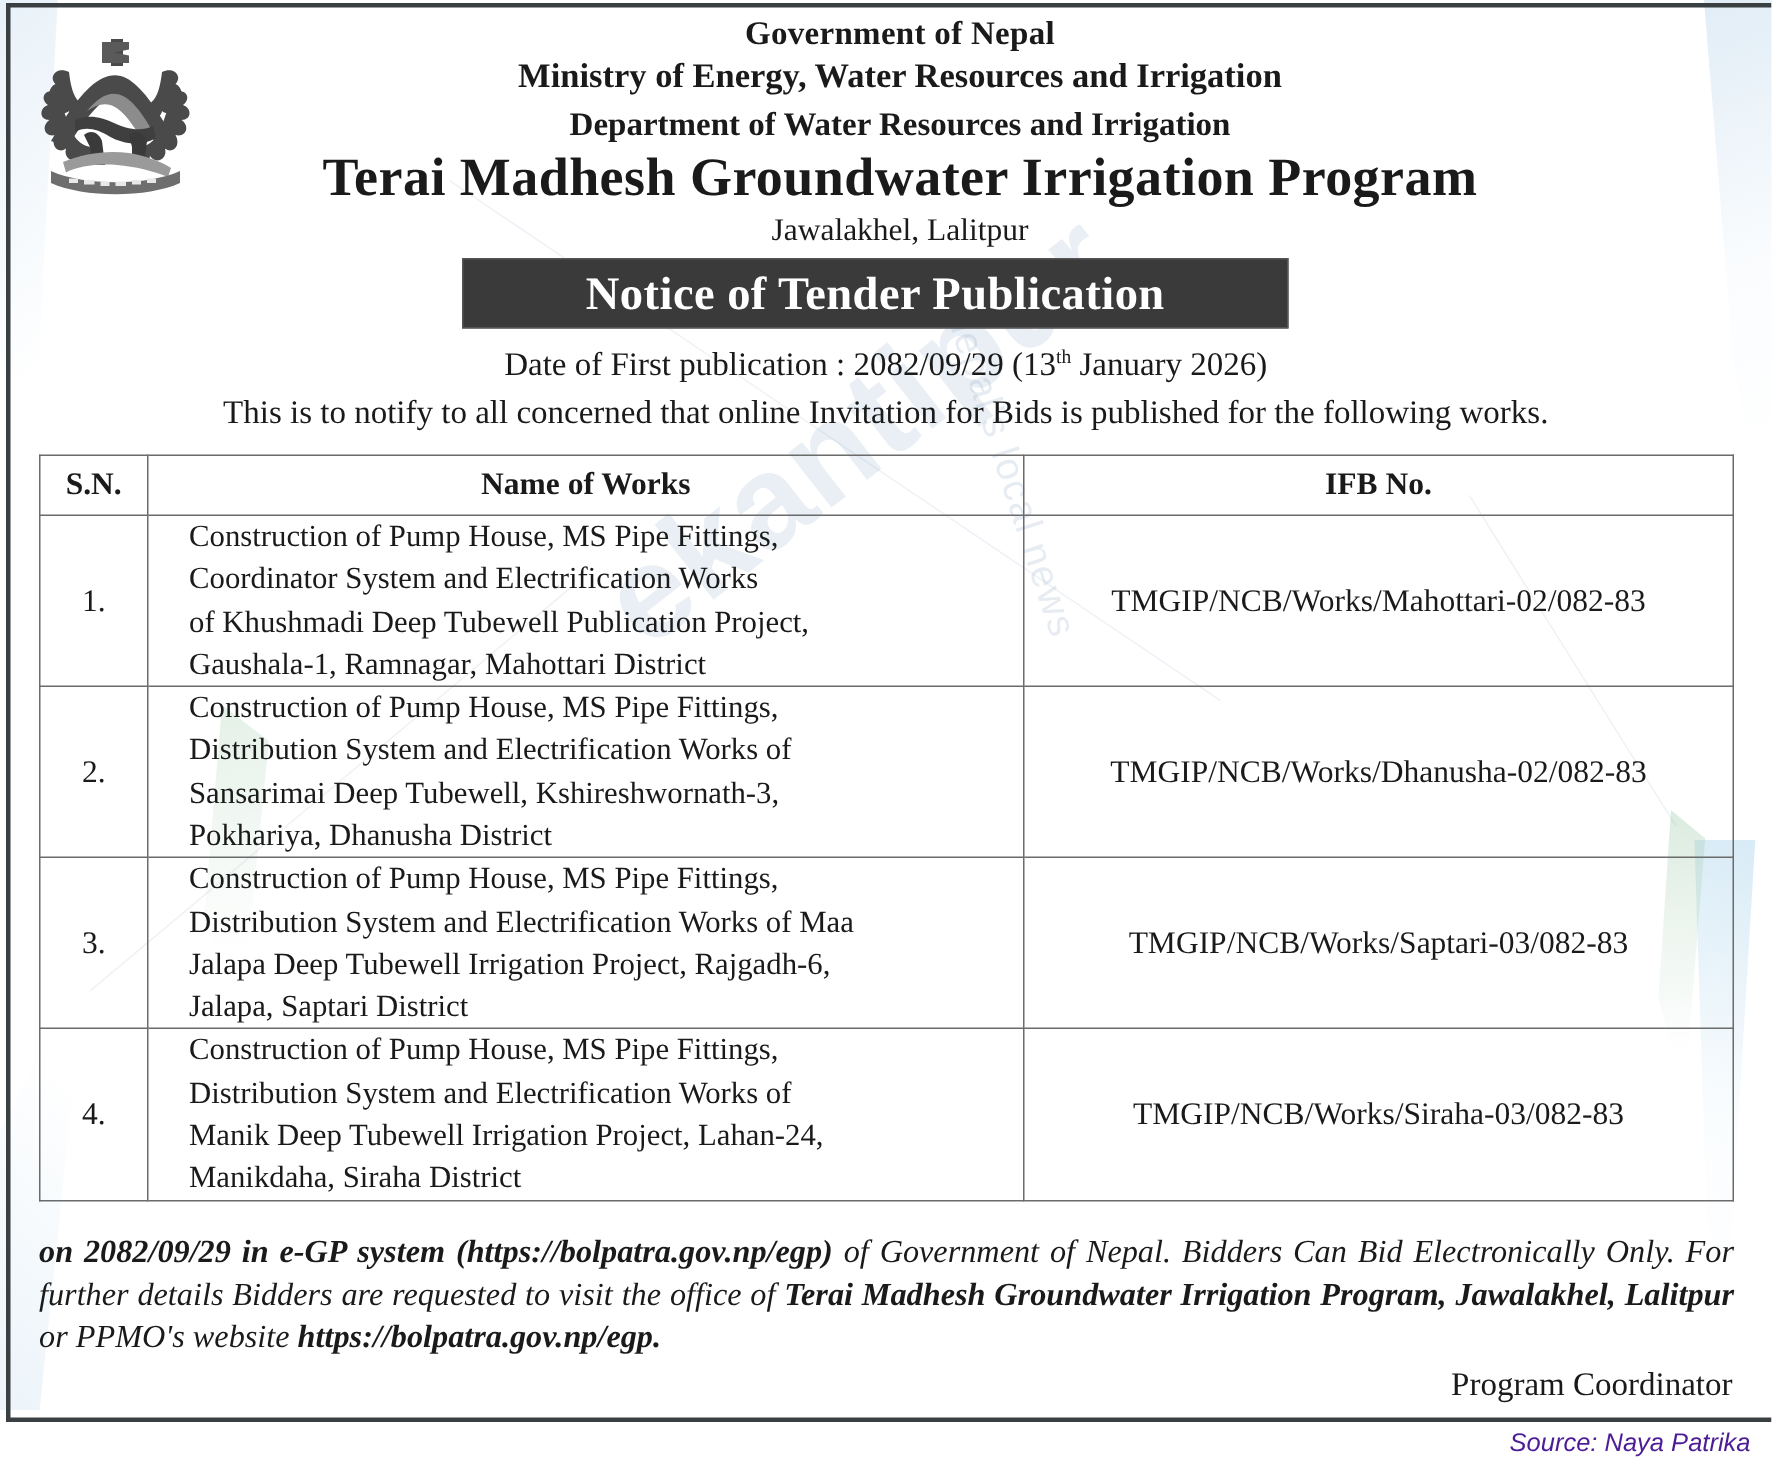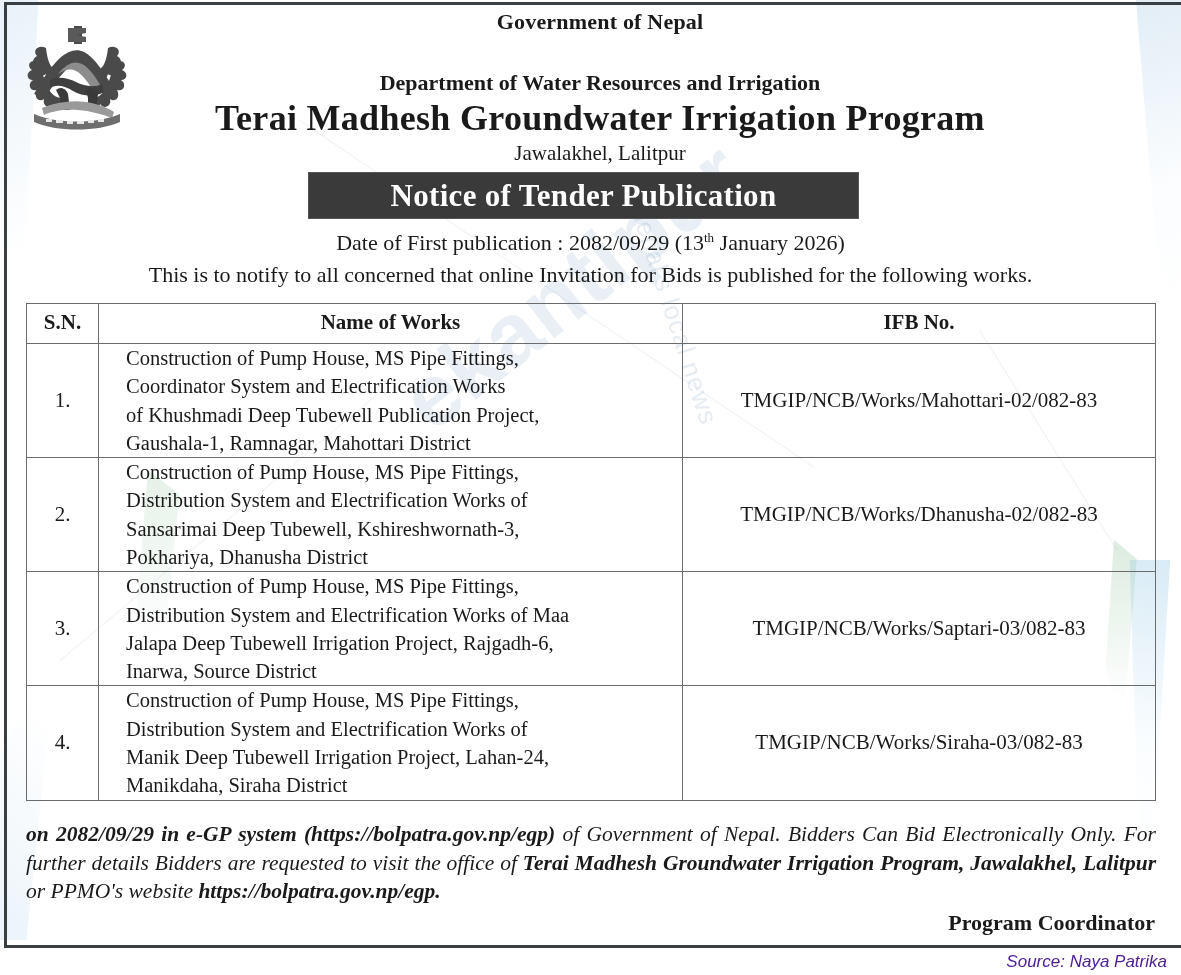--- a/index.html
+++ b/index.html
@@ -225,21 +225,21 @@
     text-align-last: left;
   }
   #footer-para b { font-weight: bold; }
   #signoff {
     position: absolute;
     left: 26px;
     top: 910px;
     width: 1129px;
     text-align: right;
     font-size: 22px;
-    font-weight: bold;
+    font-weight: normal;
   }
 
   
   #source-credit {
     position: absolute;
     right: 14px;
     top: 952px;
     font-family: "Liberation Sans", sans-serif;
     font-style: italic;
     font-size: 17px;
@@ -298,20 +298,21 @@
           <rect x="51" y="103" width="6" height="3"></rect>
           <rect x="61" y="103" width="7" height="3"></rect>
           <rect x="72" y="102" width="6" height="3"></rect>
           <rect x="82" y="101" width="6" height="3"></rect>
         </g>
       </g>
     </svg>
   </div>
 
   <div class="hdr hdr-gov">Government of Nepal</div>
+  <div class="hdr hdr-min">Ministry of Energy, Water Resources and Irrigation</div>
   <div class="hdr hdr-prog">Terai Madhesh Groundwater Irrigation Program</div>
   <div class="hdr hdr-dept">Department of Water Resources and Irrigation</div>
   <div class="hdr hdr-addr">Jawalakhel, Lalitpur</div>
 
   <div id="banner">Notice of Tender Publication</div>
 
   <div id="date-line">
     <span>Date of First publication : 2082/09/29 (13</span><sup>th</sup><span> January 2026)</span>
   </div>
 
@@ -350,21 +351,21 @@
           <span class="ln">Pokhariya, Dhanusha District</span>
         </td>
         <td class="ifb-cell">TMGIP/NCB/Works/Dhanusha-02/082-83</td>
       </tr>
       <tr>
         <td class="sn-cell">3.</td>
         <td class="works-cell">
           <span class="ln">Construction of Pump House, MS Pipe Fittings,</span>
           <span class="ln">Distribution System and Electrification Works of Maa</span>
           <span class="ln">Jalapa Deep Tubewell Irrigation Project, Rajgadh-6,</span>
-          <span class="ln">Inarwa, Source District</span>
+          <span class="ln">Jalapa, Saptari District</span>
         </td>
         <td class="ifb-cell">TMGIP/NCB/Works/Saptari-03/082-83</td>
       </tr>
       <tr>
         <td class="sn-cell">4.</td>
         <td class="works-cell">
           <span class="ln">Construction of Pump House, MS Pipe Fittings,</span>
           <span class="ln">Distribution System and Electrification Works of</span>
           <span class="ln">Manik Deep Tubewell Irrigation Project, Lahan-24,</span>
           <span class="ln">Manikdaha, Siraha District</span>

